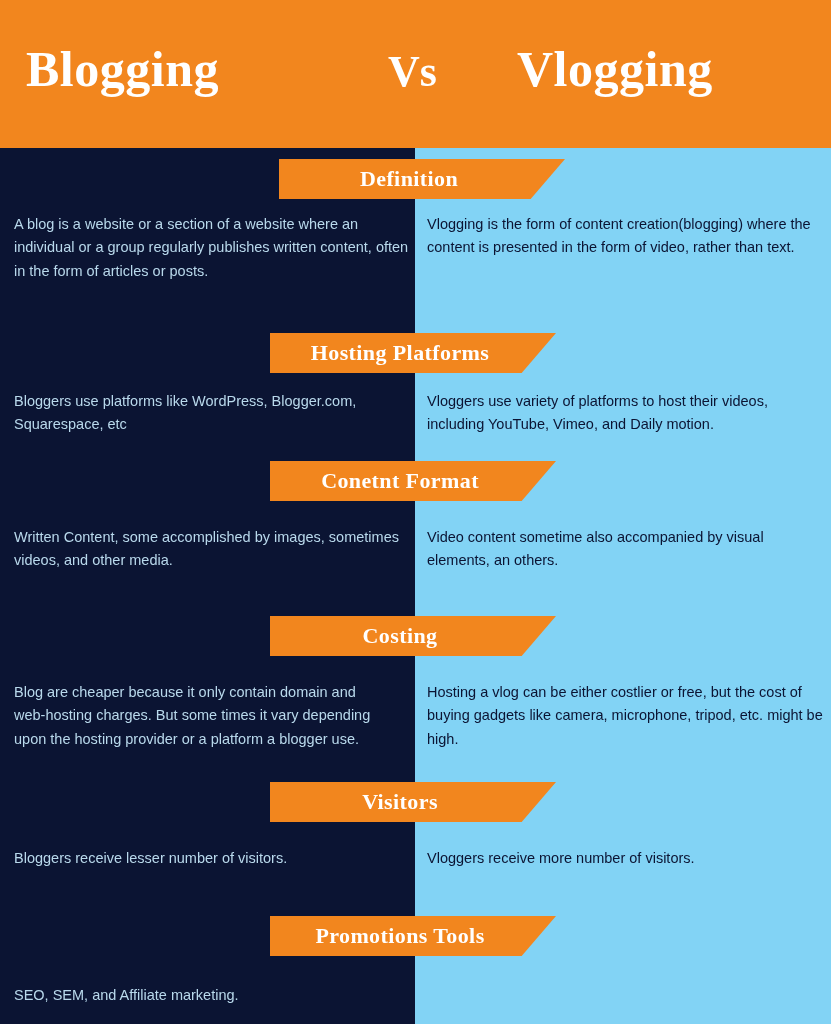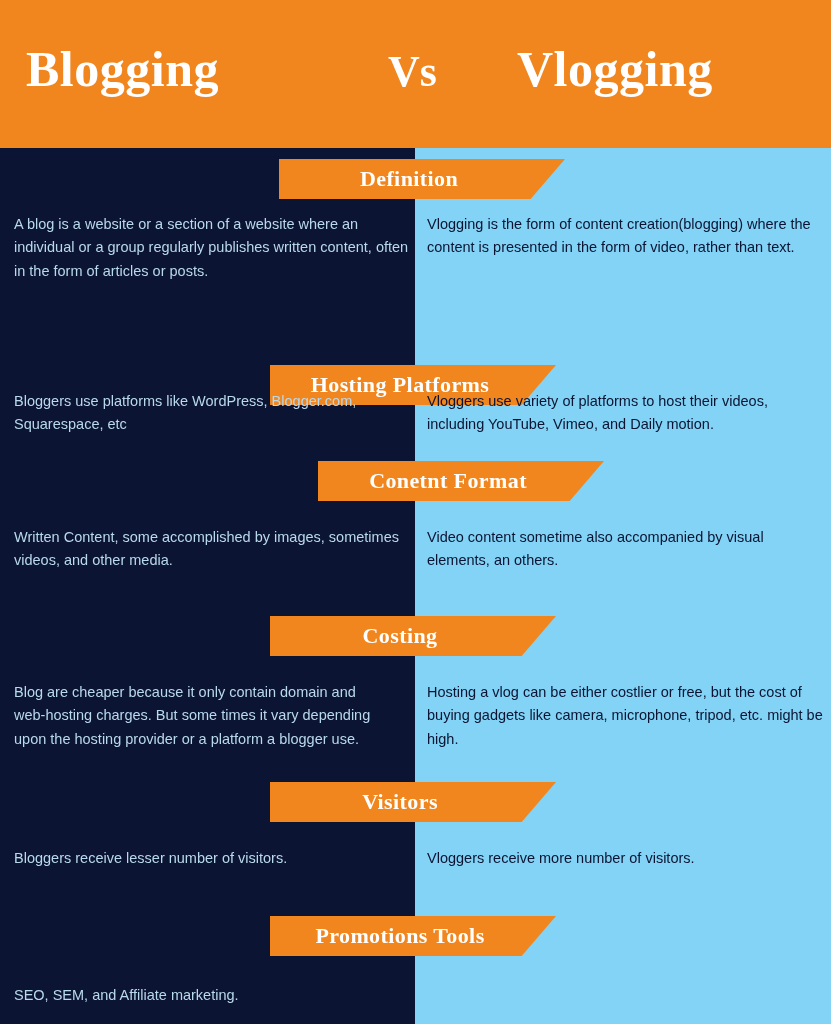--- a/index.html
+++ b/index.html
@@ -146,27 +146,27 @@
       <div class="title-right">Vlogging</div>
     </div>
   </div>
 
   <div class="ribbon" style="top:159px;margin-left:9px;">
     <span class="ribbon-label">Definition</span>
   </div>
   <div class="cell left" style="top:213px;">A blog is a website or a section of a website where an individual or a group regularly publishes written content, often in the form of articles or posts.</div>
   <div class="cell right" style="top:213px;">Vlogging is the form of content creation(blogging) where the content is presented in the form of video, rather than text.</div>
 
-  <div class="ribbon" style="top:333px;margin-top:32px;">
+  <div class="ribbon" style="top:333px;">
     <span class="ribbon-label">Hosting Platforms</span>
   </div>
   <div class="cell left" style="top:390px;">Bloggers use platforms like WordPress, Blogger.com, Squarespace, etc</div>
   <div class="cell right" style="top:390px;">Vloggers use variety of platforms to host their videos, including YouTube, Vimeo, and Daily motion.</div>
 
-  <div class="ribbon" style="top:461px;margin-left:48px;">
+  <div class="ribbon" style="top:461px;">
     <span class="ribbon-label">Conetnt Format</span>
   </div>
   <div class="cell right" style="top:526px;">Video content sometime also accompanied by visual elements, an others.</div>
   <div class="cell left" style="top:526px;">Written Content, some accomplished by images, sometimes videos, and other media.</div>
 
   <div class="ribbon" style="top:616px;">
     <span class="ribbon-label">Costing</span>
   </div>
   <div class="cell left" style="top:681px; width:375px;">Blog are cheaper because it only contain domain and web-hosting charges. But some times it vary depending upon the hosting provider or a platform a blogger use.</div>
   <div class="cell right" style="top:681px;">Hosting a vlog can be either costlier or free, but the cost of buying gadgets like camera, microphone, tripod, etc. might be high.</div>

